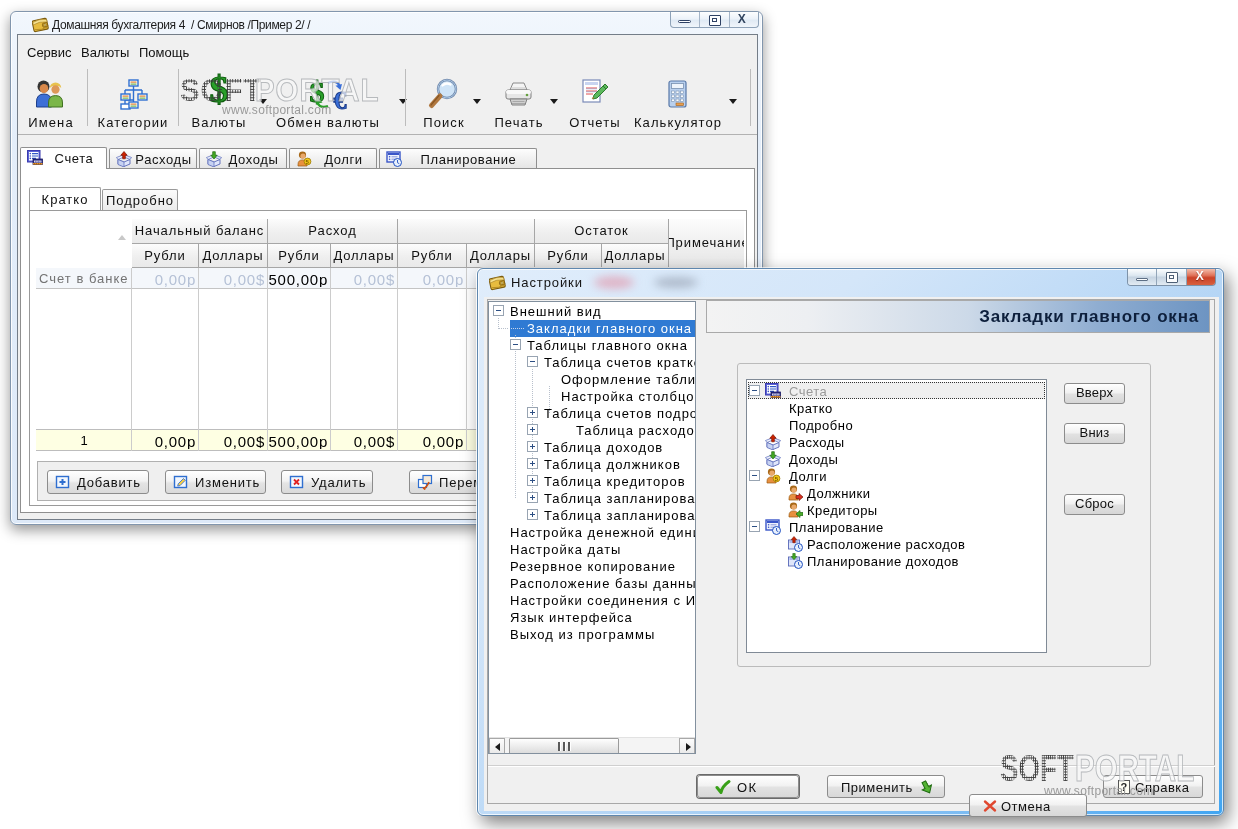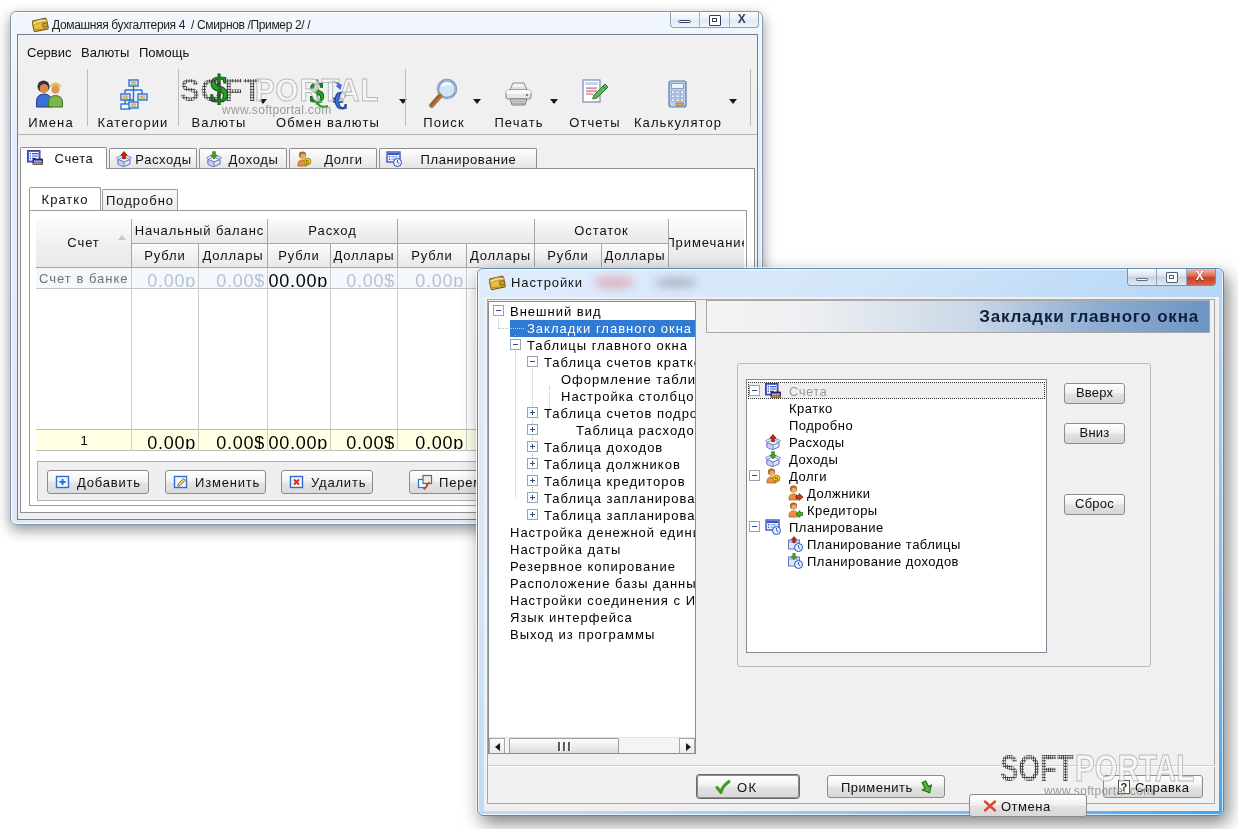--- a/index.html
+++ b/index.html
@@ -33,21 +33,21 @@
  border:1px solid #9a9a9a; border-bottom:none; border-radius:2px 2px 0 0;
  background:linear-gradient(180deg,#fbfbfb,#ebebeb); z-index:1; }
 .tab2.active { background:#fff; z-index:3; }
 #mw-subpage { position:absolute; left:8px; top:41px; width:718px; height:296px; background:#fff; border:1px solid #9a9a9a; z-index:2; }
 #tbl { position:absolute; left:6px; top:8px; width:708px; height:232px; overflow:hidden; }
 .hcell { position:absolute; background:linear-gradient(180deg,#fcfcfc,#efefef 55%,#e9e9e9);
  border-right:1px solid #a6a6a6; border-bottom:1px solid #a6a6a6;
  font-size:13px; color:#111; text-align:center; letter-spacing:0.9px; overflow:hidden; }
 .vline { position:absolute; width:1px; background:#cccccc; }
 .cellnum { position:absolute; overflow:hidden; height:16px; }
-.cellnum span { position:absolute; right:2px; top:0; font-size:18px; letter-spacing:0.75px; white-space:nowrap; }
+.cellnum span { position:absolute; right:2px; top:0; font-size:15px; letter-spacing:0.75px; white-space:nowrap; }
 #btnpanel { position:absolute; left:7px; top:250px; width:705px; height:40px; background:#efefef; border:1px solid #b0b0b0; }
 .wbtn { position:absolute; top:8px; height:24px; background:linear-gradient(180deg,#ffffff,#f3f3f3 45%,#e4e4e4 55%,#dadada);
  border:1px solid #8c8c8c; border-radius:3px; font-size:13px; color:#111; letter-spacing:0.8px; }
 .wbtn .btx { position:absolute; left:29px; top:4px; white-space:nowrap; }
 #dlg { position:absolute; left:477px; top:268px; width:747px; height:548px; z-index:10;
  background:linear-gradient(140deg,#e0edfb 0%,#d4e6f9 28%,#b2d4f5 58%,#6cb5f2 88%,#3fa5f2 100%);
  border:1px solid #5f87ae; border-radius:6px;
  box-shadow:-1px 0 0 rgba(255,255,255,0.85), 0 -1px 0 rgba(255,255,255,0.6), 4px 7px 18px rgba(0,0,0,0.5), inset 0 0 0 1px rgba(255,255,255,0.75); }
 #dlg-title { position:absolute; left:33px; top:6px; font-size:13px; color:#141414; letter-spacing:0.9px; }
 #dlg-btns { position:absolute; left:649px; top:0px; width:89px; height:17px; display:flex;
@@ -275,21 +275,20 @@
           <circle cx="11.5" cy="11.5" r="4" fill="#e8f0fc" stroke="#2050c0" stroke-width="1"></circle>
           <path d="M11.5 9 v2.7 l1.8 1" stroke="#2050c0" stroke-width="0.9" fill="none"></path>
         </svg>
 <span class="tabtxt">Планирование</span>
       </div>
 <div id="mw-page">
 <div class="tab2 active" style="left:8px;top:18px;width:72px;height:23px;"><span style="position:relative;top:4px;">Кратко</span></div>
 <div class="tab2" style="left:81px;top:20px;width:76px;height:21px;"><span style="position:relative;top:3px;">Подробно</span></div>
 <div id="mw-subpage">
 <div id="tbl">
-<div class="hcell" style="left:0px;top:0px;width:96px;height:49px;"><span style="position:relative;top:16px;">Счет</span></div>
 <div class="hcell" style="left:96px;top:0px;width:136px;height:25px;"><span style="position:relative;top:4px;">Начальный баланс</span></div>
 <div class="hcell" style="left:232px;top:0px;width:130px;height:25px;"><span style="position:relative;top:4px;">Расход</span></div>
 <div class="hcell" style="left:362px;top:0px;width:137px;height:25px;"><span style="position:relative;top:22px;">Доход</span></div>
 <div class="hcell" style="left:499px;top:0px;width:134px;height:25px;"><span style="position:relative;top:4px;">Остаток</span></div>
 <div class="hcell" style="left:633px;top:0px;width:100px;height:49px;"><span style="position:relative;top:16px;left:-11px;">Примечание</span></div>
 <div class="hcell" style="left:96px;top:25px;width:67px;height:24px;"><span style="position:relative;top:4px;">Рубли</span></div>
 <div class="hcell" style="left:163px;top:25px;width:69px;height:24px;"><span style="position:relative;top:4px;">Доллары</span></div>
 <div class="hcell" style="left:232px;top:25px;width:63px;height:24px;"><span style="position:relative;top:4px;">Рубли</span></div>
 <div class="hcell" style="left:295px;top:25px;width:67px;height:24px;"><span style="position:relative;top:4px;">Доллары</span></div>
 <div class="hcell" style="left:362px;top:25px;width:69px;height:24px;"><span style="position:relative;top:4px;">Рубли</span></div>
@@ -542,21 +541,21 @@
               <path d="M11.5 9 v2.7 l1.8 1" stroke="#2050c0" stroke-width="0.9" fill="none"></path>
             </svg>
 <div class="titem" style="left:42px;top:140px;color:#000;">Планирование</div>
 <svg class="abs" style="left:40px;top:156px;" width="16" height="16" viewBox="0 0 16 16">
               <rect x="1.5" y="4" width="11" height="9" fill="#dfe6fa" stroke="#5868b8" stroke-width="0.9"></rect>
 <rect x="2.5" y="5" width="9" height="2" fill="#aab8e8"></rect>
               <path d="M7 0.5 l2.8 3.2 h-1.6 v3 h-2.4 v-3 h-1.6 z" fill="#cc2200" stroke="#7a1400" stroke-width="0.6"></path>
               <circle cx="11.5" cy="11.5" r="4" fill="#e8f0fc" stroke="#2050c0" stroke-width="1"></circle>
               <path d="M11.5 9 v2.7 l1.8 1" stroke="#2050c0" stroke-width="0.9" fill="none"></path>
             </svg>
-<div class="titem" style="left:60px;top:157px;color:#000;">Планирование таблицы</div>
+<div class="titem" style="left:60px;top:157px;color:#000;">Расположение расходов</div>
 <svg class="abs" style="left:40px;top:173px;" width="16" height="16" viewBox="0 0 16 16">
               <rect x="1.5" y="4" width="11" height="9" fill="#dfe6fa" stroke="#5868b8" stroke-width="0.9"></rect>
 <rect x="2.5" y="5" width="9" height="2" fill="#aab8e8"></rect>
               <path d="M7 6.7 l-2.8 -3.2 h1.6 v-3 h2.4 v3 h1.6 z" fill="#44aa22" stroke="#1e6a10" stroke-width="0.6"></path>
               <circle cx="11.5" cy="11.5" r="4" fill="#e8f0fc" stroke="#2050c0" stroke-width="1"></circle>
               <path d="M11.5 9 v2.7 l1.8 1" stroke="#2050c0" stroke-width="0.9" fill="none"></path>
             </svg>
 <div class="titem" style="left:60px;top:174px;color:#000;">Планирование доходов</div>
 </div>
 </div>

